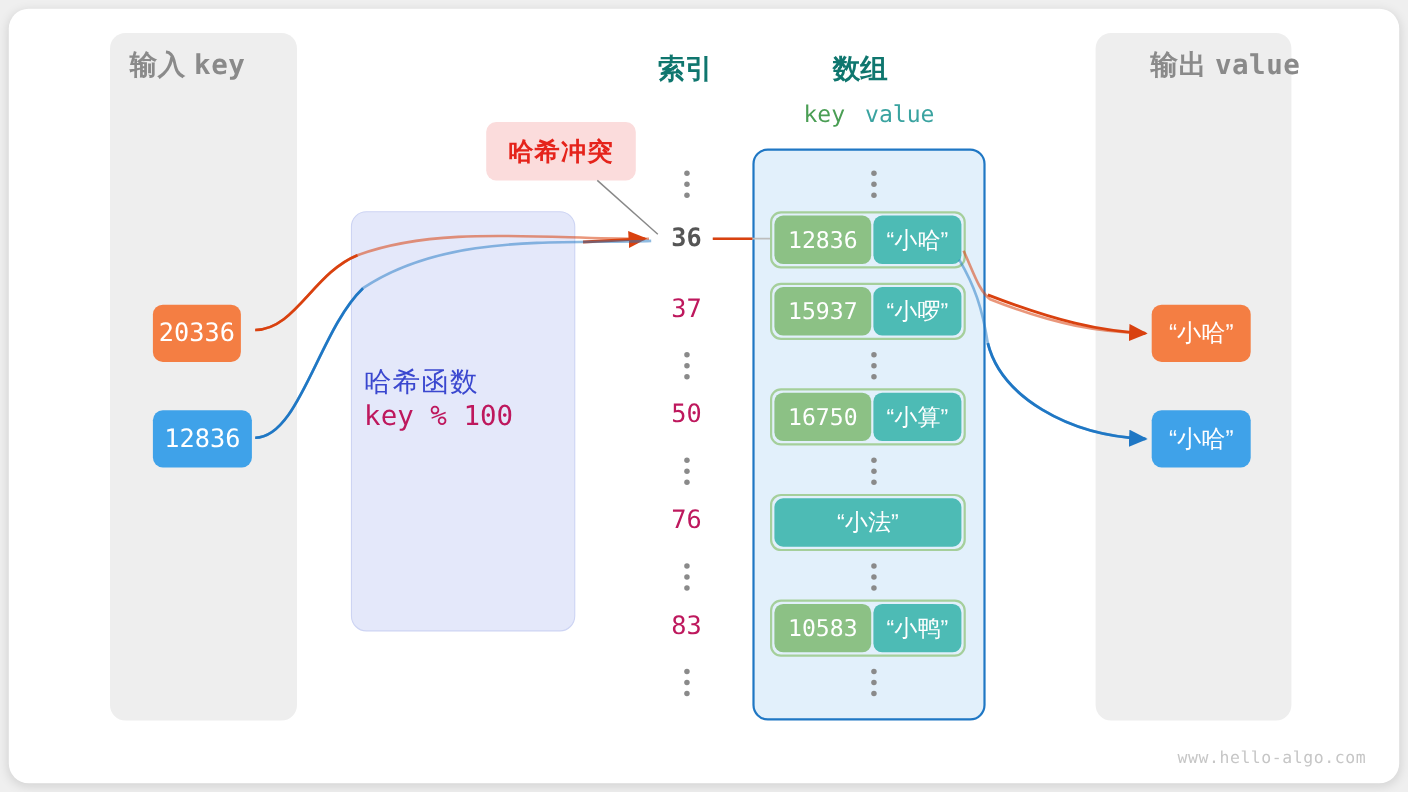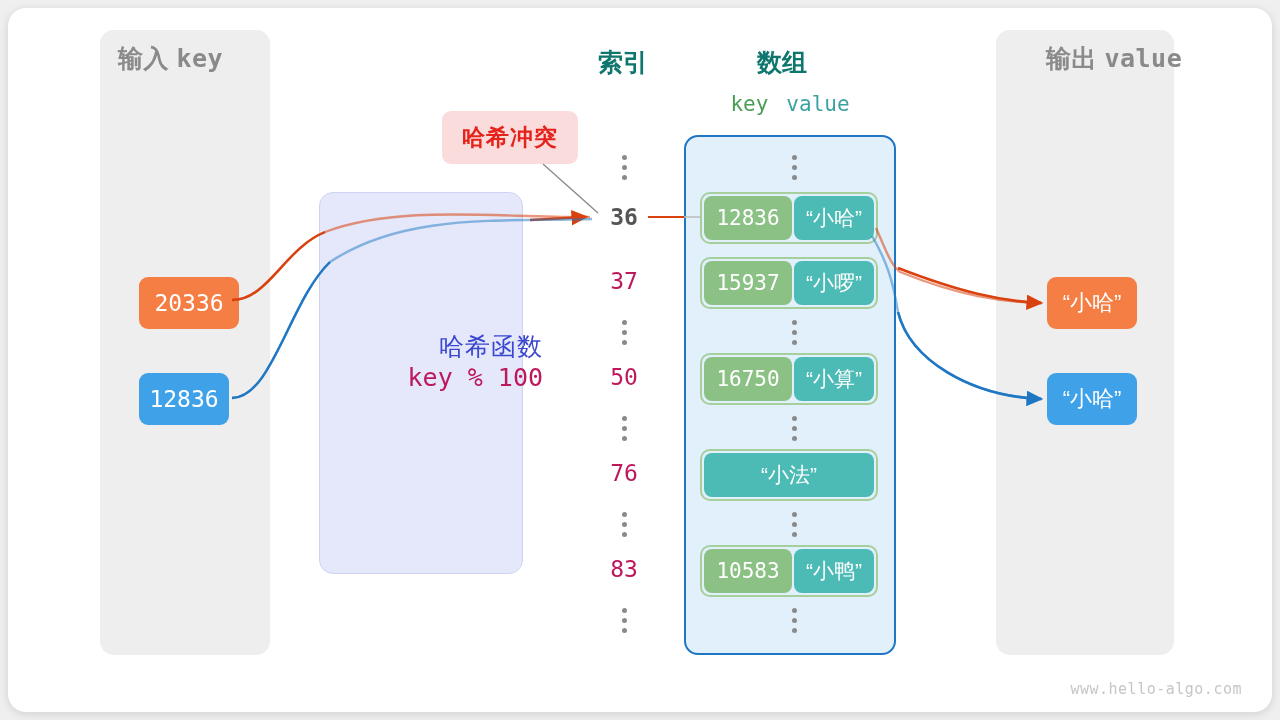--- a/index.html
+++ b/index.html
@@ -109,22 +109,23 @@
     height: 380px;
     background: #e4e8fa;
     border: 1px solid #cdd4f3;
     border-radius: 14px;
   }
   #hash-text {
     position: absolute;
     left: 319px;
     top: 330px;
     width: 224px;
-    text-align: right;
+    text-align: left;
     pointer-events: none;
+    padding-left: 12px;
   }
   #hash-title {
     font-size: 25px;
     color: #3a47cf;
     font-weight: 500;
     letter-spacing: 1px;
   }
   #hash-formula {
     font-family: "DejaVu Sans Mono", "Liberation Mono", monospace;
     font-size: 25px;
@@ -141,21 +142,21 @@
     justify-content: center;
     font-size: 23px;
     font-family: "DejaVu Sans Mono", "Liberation Mono", monospace;
   }
   .chip.cn {
     font-family: "Liberation Sans", "DejaVu Sans", sans-serif;
     font-size: 22px;
   }
   .chip-orange { background: #f47e43; }
   .chip-blue   { background: #3fa2e9; }
-  #chip-key-0 { left: 139px; top: 277px; width: 100px; height: 52px; }
+  #chip-key-0 { left: 139px; top: 277px; width: 80px; height: 52px; }
   #chip-key-1 { left: 139px; top: 373px; width: 90px; height: 52px; }
   #chip-val-0 { left: 1047px; top: 277px; width: 90px; height: 52px; }
   #chip-val-1 { left: 1047px; top: 373px; width: 90px; height: 52px; }
 
   
   .index-label {
     position: absolute;
     left: 590px;
     width: 68px;
     text-align: center;

